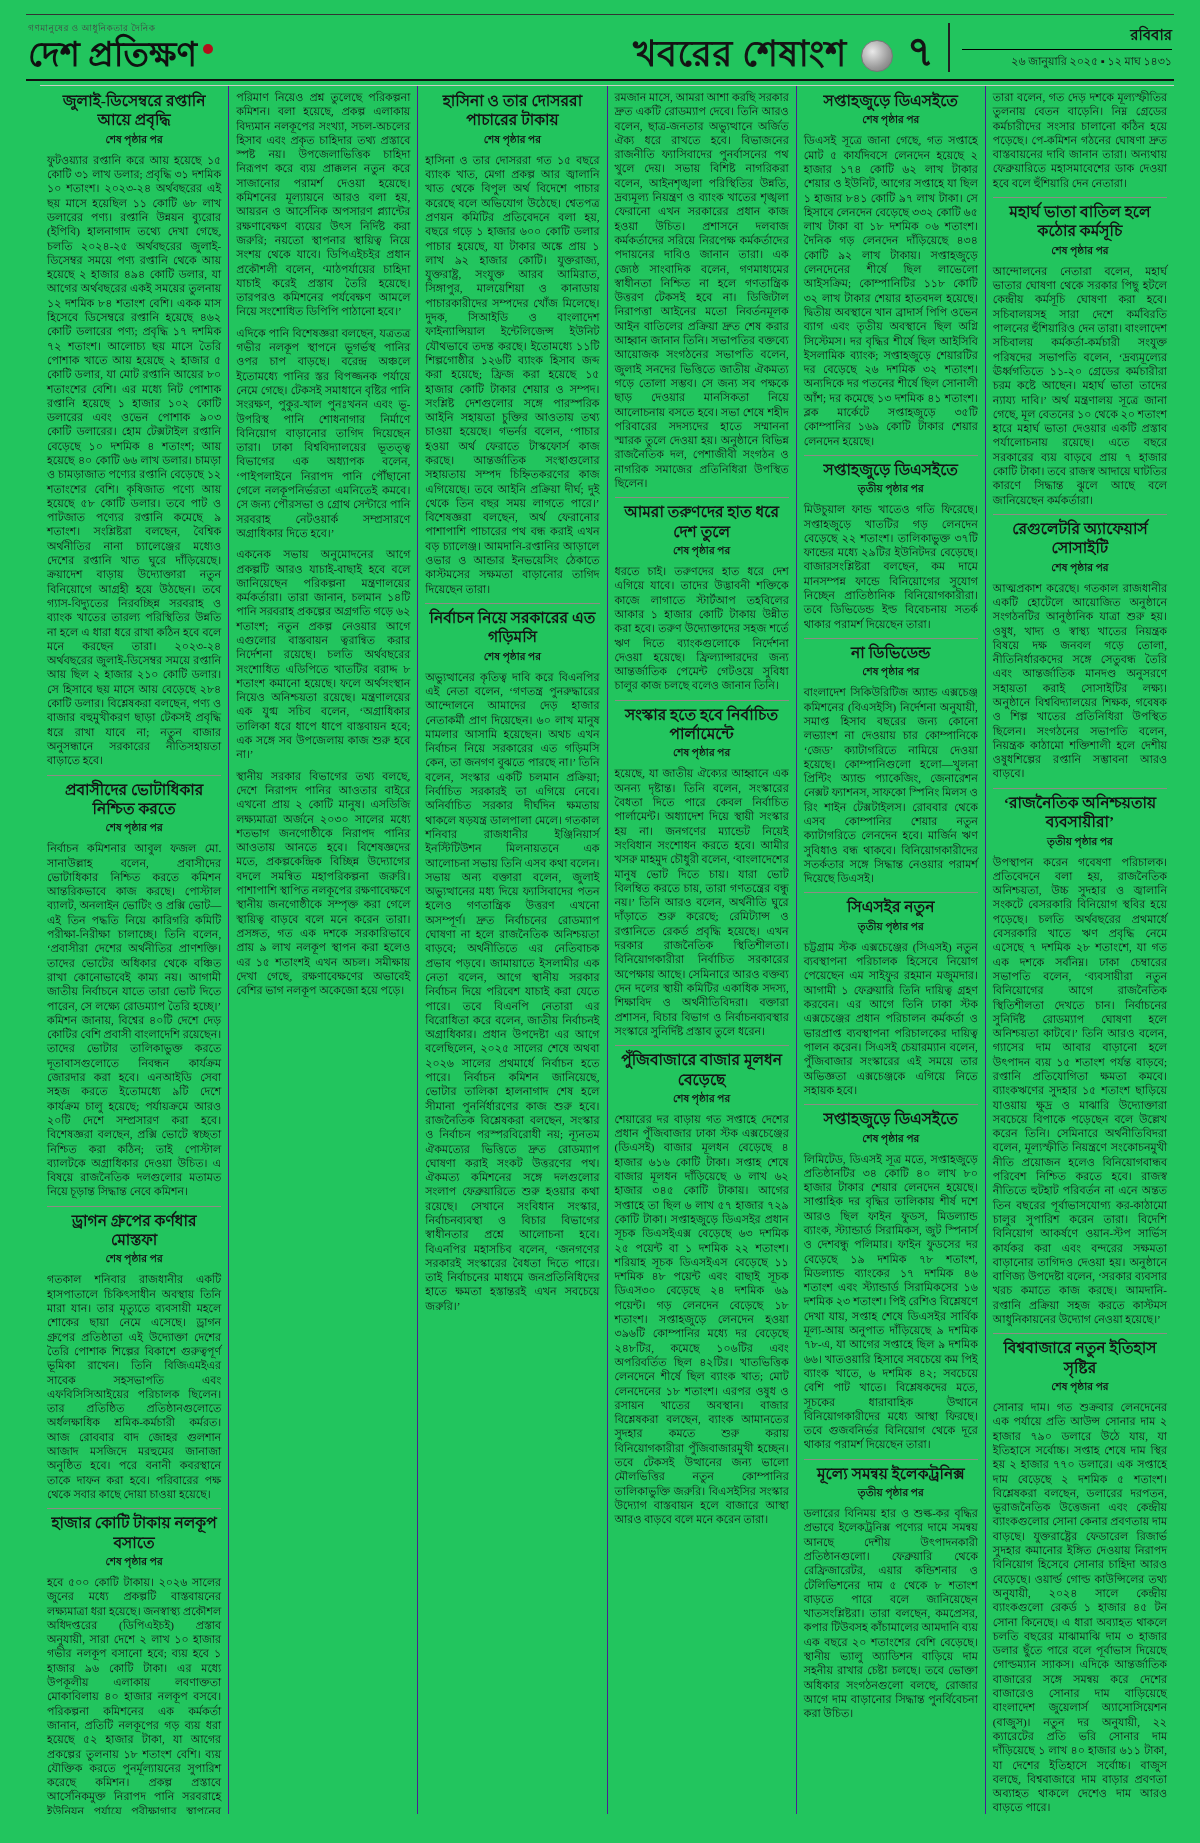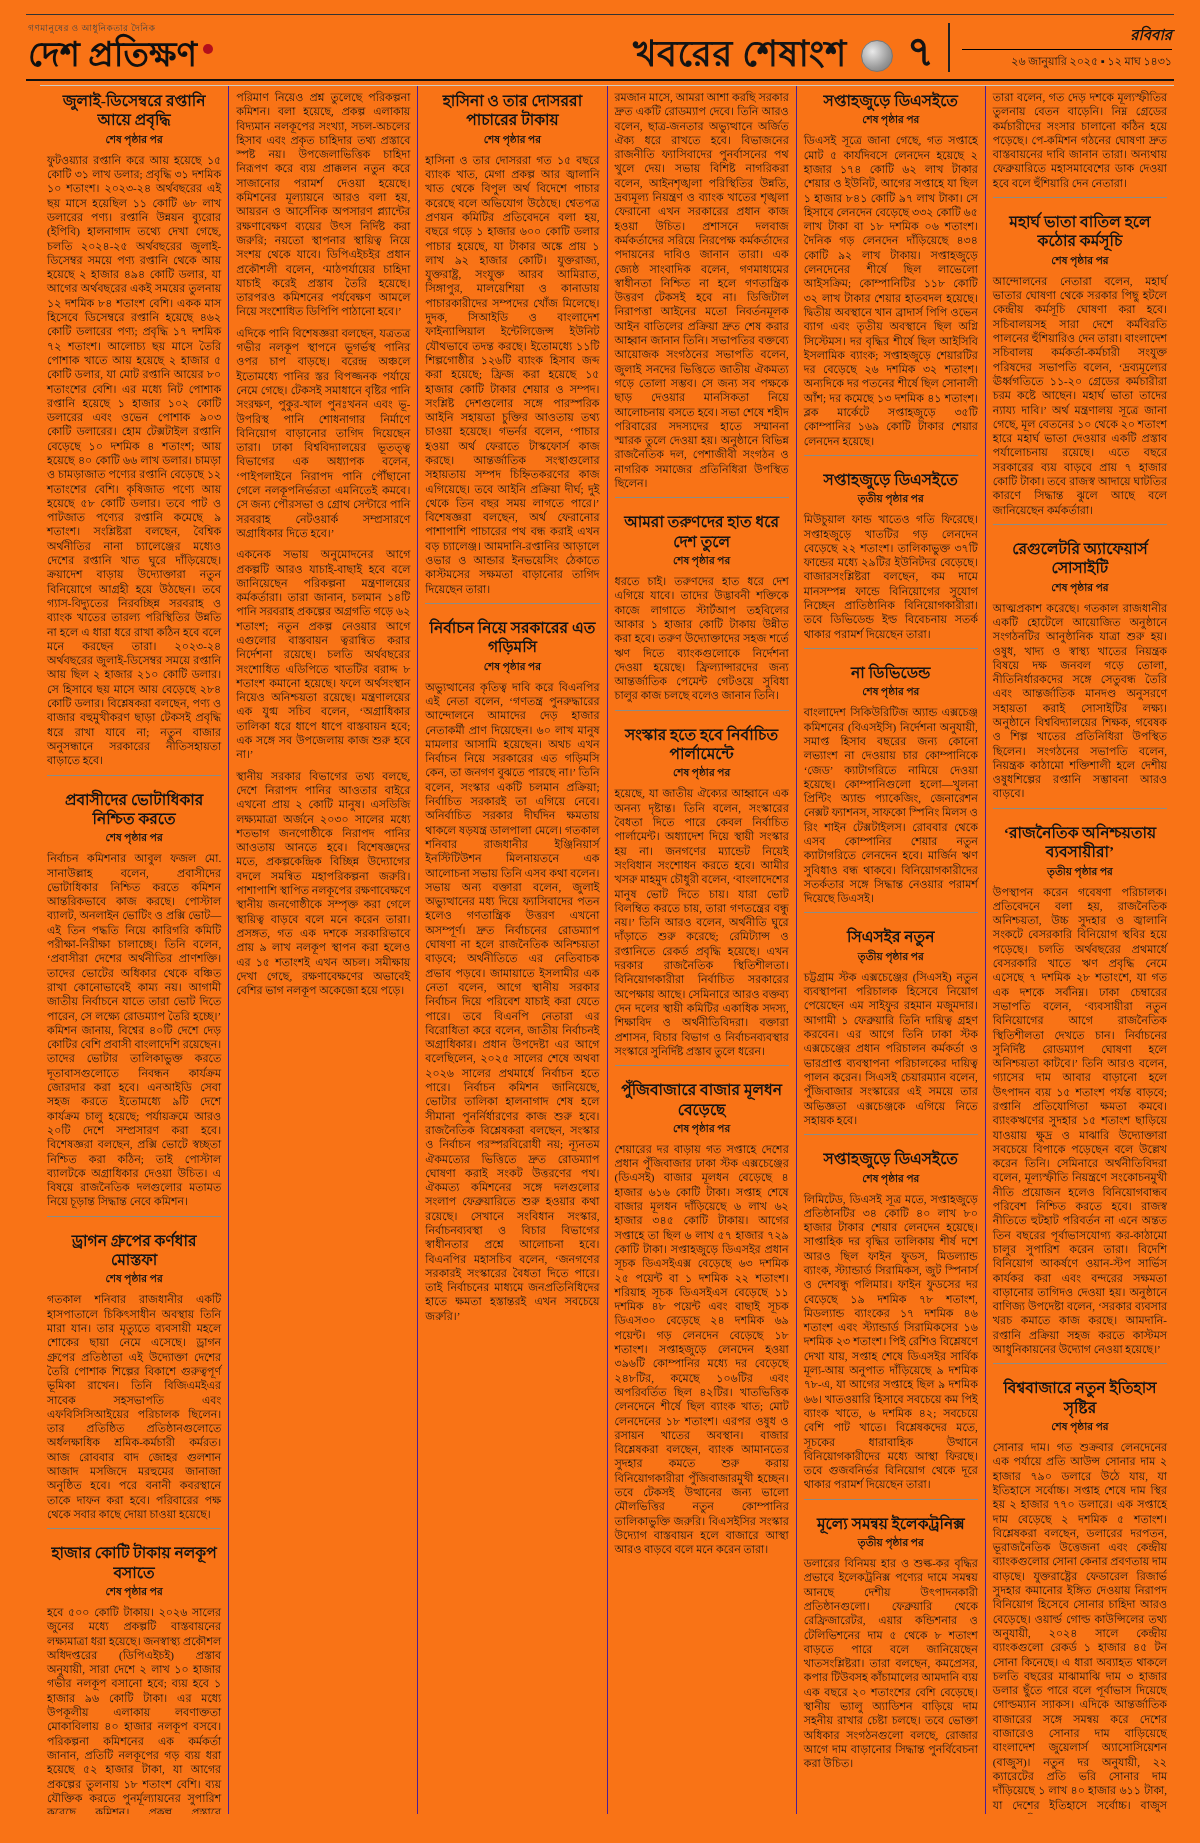--- a/index.html
+++ b/index.html
@@ -1,41 +1,41 @@
 <!DOCTYPE html>
 <html lang="bn"><head>
 <meta charset="utf-8">
 <style>
   html,body{margin:0;padding:0;background:#dedcd5;}
   .page{
-    width:1200px;height:1843px;margin:0 auto;background:#f97316;color:#141414;
+    width:1200px;height:1843px;margin:0 auto;background:#22c55e;color:#141414;
     font-family:"Liberation Serif","DejaVu Serif",serif;
     box-sizing:border-box;padding:14px 26px 10px;position:relative;overflow:hidden;
   }
   
   .topline{border-top:1px solid #333;}
   .masthead{display:flex;align-items:flex-end;justify-content:space-between;padding:6px 2px 7px;}
   .brand{display:flex;flex-direction:column;gap:2px;min-width:300px;}
   .tagline{font-size:9px;color:#444;letter-spacing:.5px;}
   .paper-name{font-size:34px;font-weight:bold;line-height:1;color:#101010;position:relative;}
   .paper-name .accent{display:inline-block;width:10px;height:10px;border-radius:50%;background:#b3101b;margin-left:6px;vertical-align:super;}
   .right-cluster{display:flex;align-items:flex-end;gap:14px;}
   .section-title{font-size:36px;font-weight:bold;line-height:1;letter-spacing:.5px;}
   .emblem{width:30px;height:30px;border-radius:50%;background:radial-gradient(circle at 35% 35%,#e9e9e9,#9a9a9a 60%,#6f6f6f);border:1px solid #777;display:inline-block;}
   .page-num{font-size:42px;font-weight:bold;line-height:.9;}
   .dateblock{border-left:2px solid #222;padding-left:12px;text-align:right;min-width:210px;}
-  .day{font-size:15px;font-weight:bold;font-style:italic;}
+  .day{font-size:15px;font-weight:bold;}
   .dateline{font-size:11px;border-top:1px solid #000000;margin-top:1px;padding-top:3px;white-space:nowrap;}
   .head-rule{border-bottom:2.5px solid #111;margin-bottom:4px;}
   
   .columns{display:flex;height:1728px;overflow:hidden;border-top:1px solid #cfcdc6;margin-left:14px;}
   .col{flex:1 1 0;padding:4px 7px 0;overflow:hidden;}
   .col + .col{border-left:1px solid #4c1d95;}
   .article{margin-bottom:7px;}
-  .article.with-rule{border-top:1px solid #8e8c84;padding-top:13px;}
+  .article.with-rule{border-top:1px solid #8e8c84;padding-top:3px;}
   .headline{font-size:15.5px;font-weight:bold;text-align:center;line-height:1.25;margin:1px 0 2px;font-family:"Liberation Serif","DejaVu Serif",serif;}
   .kicker{font-size:10.5px;font-weight:bold;text-align:center;margin:0 0 4px;}
   .body{font-size:11px;line-height:1.3;text-align:justify;margin:0;word-break:break-word;}
 </style>
 </head>
 <body>
 
 <div class="page">
   <div class="topline"></div>
 

